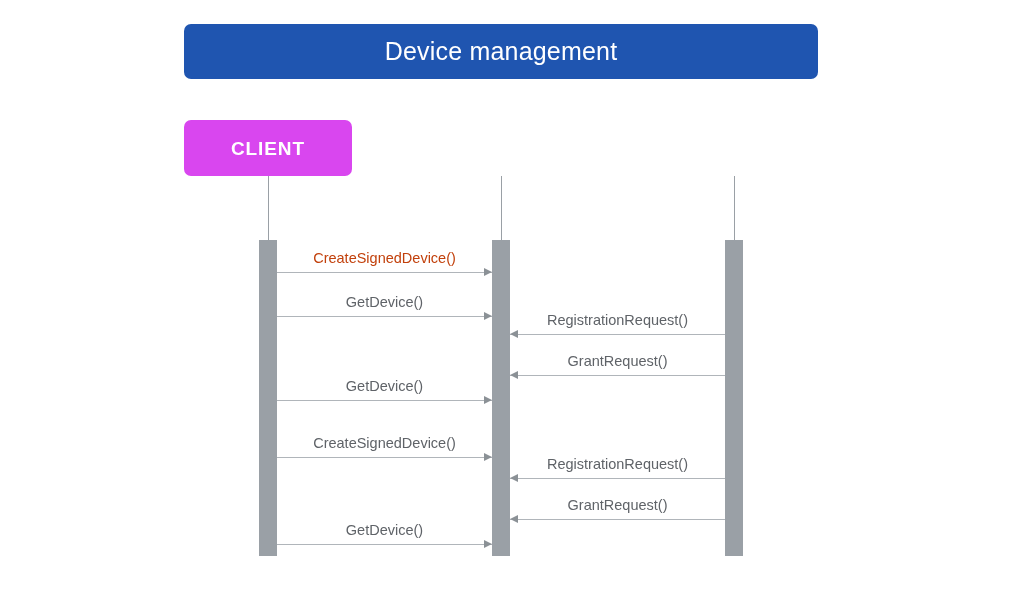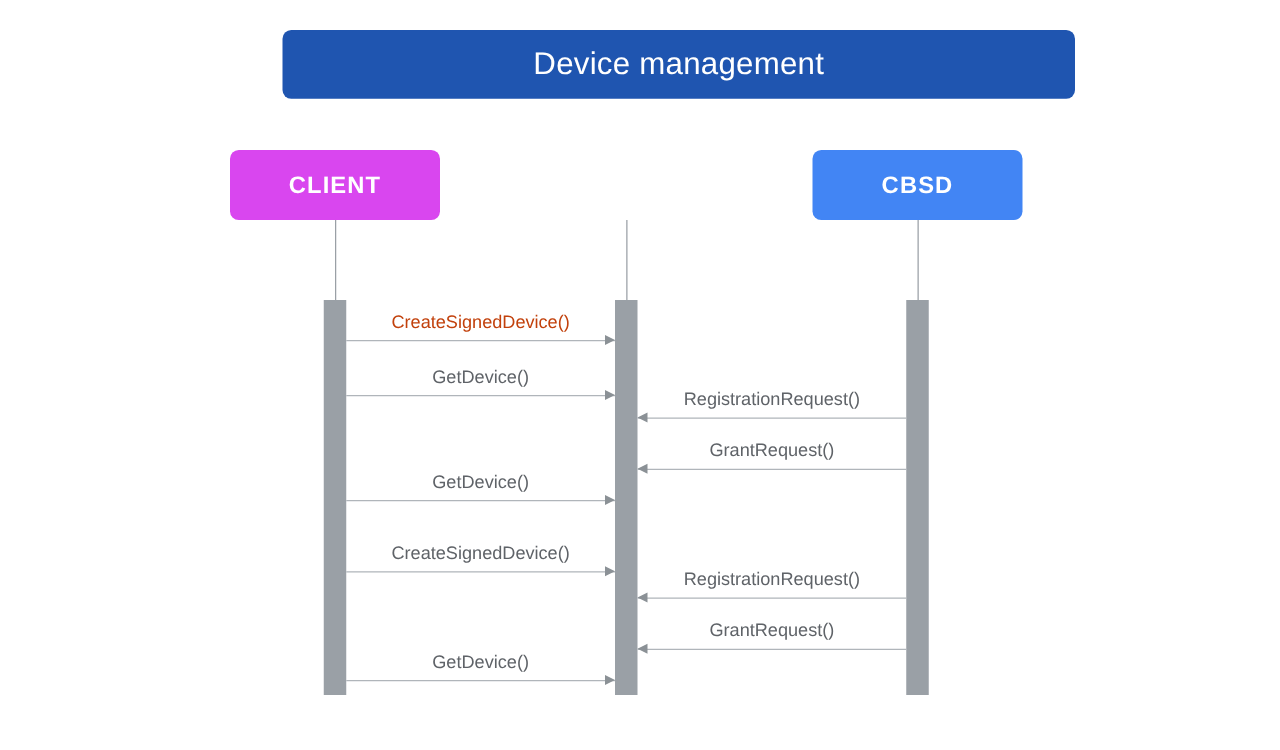--- a/index.html
+++ b/index.html
@@ -24,21 +24,20 @@
     position: absolute;
     left: 184px;
     top: 24px;
     width: 634px;
     height: 55px;
     border-radius: 7px;
     display: flex;
     align-items: center;
     justify-content: center;
     box-sizing: border-box;
-    margin-left: 42px;
   }
   .title-banner .title-text {
     color: #ffffff;
     font-size: 25px;
     font-weight: 400;
     letter-spacing: 0.2px;
     line-height: 1;
   }
 
   
@@ -121,23 +120,20 @@
 
 <div id="stage">
 
   <div class="title-banner" style="background: rgb(31, 85, 176);">
     <span class="title-text">Device management</span>
   </div>
 
   <div class="participant" id="participant-client" style="background: #d946ef; left: 184px;">
     <span class="participant-label">CLIENT</span>
   </div>
-  <div class="participant" id="participant-cbsd" style="background: rgb(66, 133, 244); left: 650px;">
-    <span class="participant-label">CBSD</span>
-  </div>
 
   <div id="dynamic-layer">
       <div class="lifeline" style="left: 268px; top: 176px; height: 64px; background: rgb(154, 160, 166);"></div>
       <div class="lifeline" style="left: 501px; top: 176px; height: 64px; background: rgb(154, 160, 166);"></div>
       <div class="lifeline" style="left: 734px; top: 176px; height: 64px; background: rgb(154, 160, 166);"></div>
       <div class="activation-bar" style="left: 259px; top: 240px; height: 316px; background: rgb(154, 160, 166);"></div>
       <div class="activation-bar" style="left: 492px; top: 240px; height: 316px; background: rgb(154, 160, 166);"></div>
       <div class="activation-bar" style="left: 725px; top: 240px; height: 316px; background: rgb(154, 160, 166);"></div>
       <div class="message dir-right" style="left: 277px; top: 272px; width: 215px;">
         <div class="msg-line" style="background: rgb(176, 181, 186);"></div>

